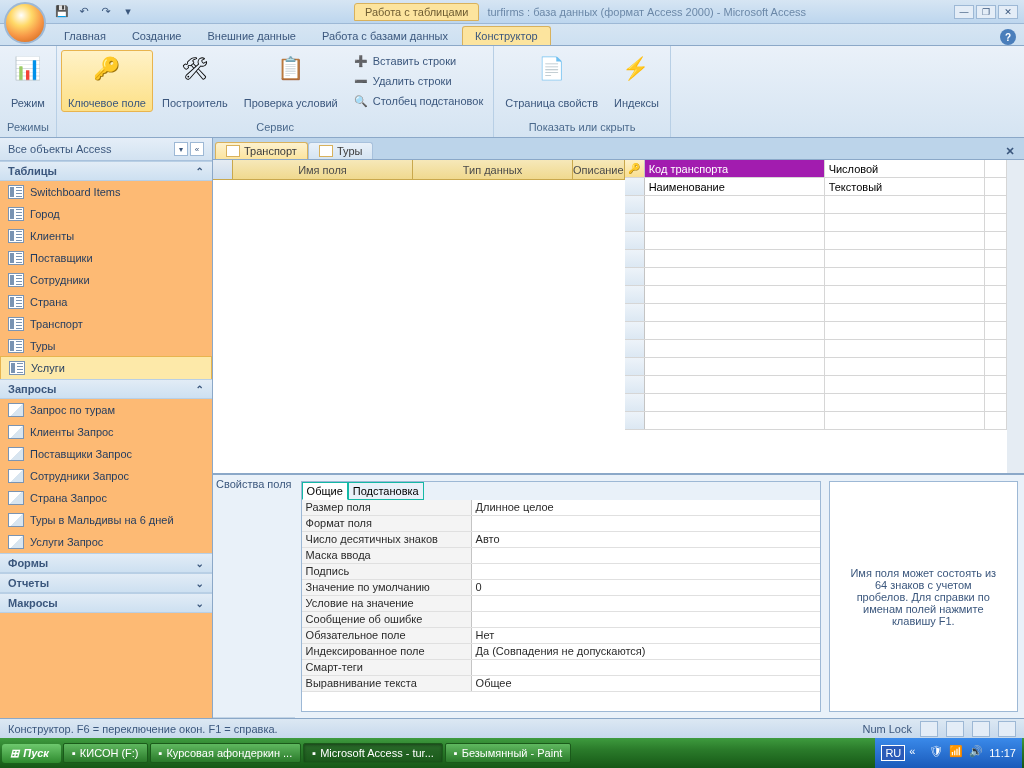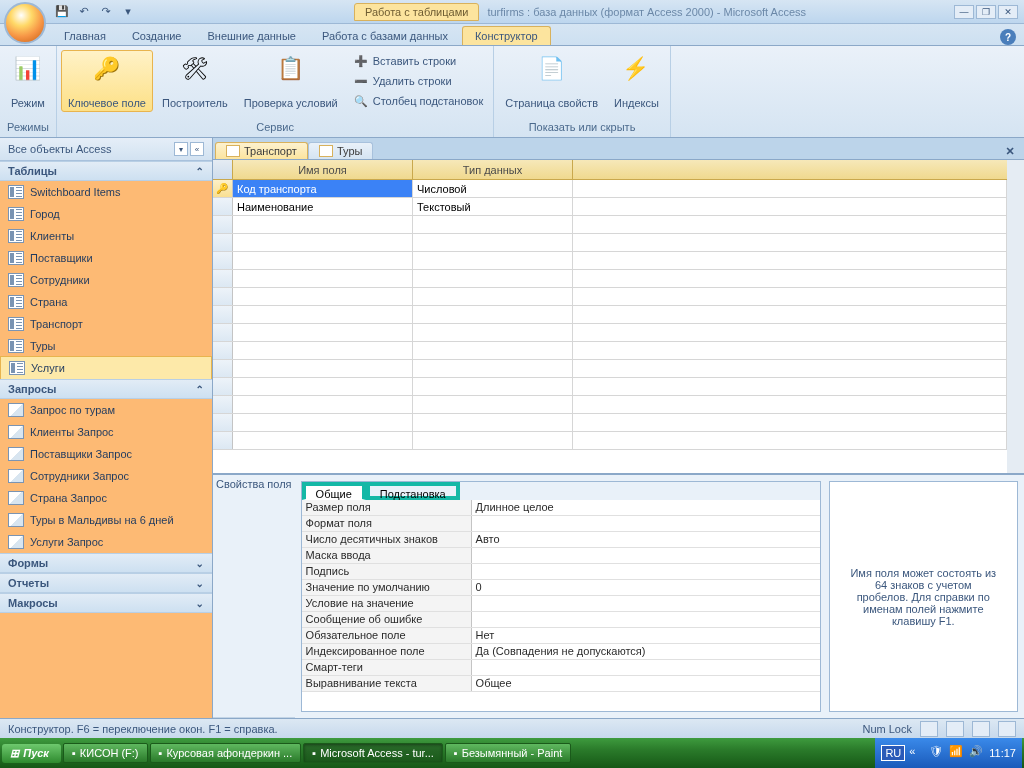--- a/index.html
+++ b/index.html
@@ -51,28 +51,28 @@
 .grid-header{display:flex;background:linear-gradient(#f6e8b9,#f0d98e);border-bottom:1px solid #c9a84d;height:20px;position:sticky;top:0}
 .gh-sel{width:20px;border-right:1px solid #c9a84d;background:linear-gradient(#e5ecf3,#cedded)}
 .gh{border-right:1px solid #c9a84d;display:flex;align-items:center;justify-content:center;color:#4a4a4a}
 .gh1{width:180px}.gh2{width:160px}.gh3{flex:1}
 .grid-rows{flex:1}
 .grow{display:flex;height:18px;border-bottom:1px solid #d6d6d6}
 .grow .rsel{width:20px;background:linear-gradient(#edf3f9,#dce8f3);border-right:1px solid #c4c4c4;display:flex;align-items:center;justify-content:center}
 .grow.active .rsel{background:linear-gradient(#fdf0c8,#f9df91)}
 .grow .cell{border-right:1px solid #d6d6d6;padding:1px 4px;display:flex;align-items:center}
 .c1{width:180px}.c2{width:160px}.c3{flex:1}
-.pk-cell{background:#3b82f6;color:#fff}
+.pk-cell{background:#a21caf;color:#fff}
 .scroll-v{width:17px;background:#e5ecf3}
 .props-pane{height:245px;background:#e9f1f9;border-top:2px solid #8ba8c8;display:flex;flex-direction:row}
 .props-title{text-align:center;color:#3b577d;padding:3px;background:#e9f1f9;border-bottom:1px solid #c4d5e6}
 .props-body{flex:1;display:flex;padding:6px;gap:8px}
 .props-left{width:520px;background:#fff;border:1px solid #9db8d5;display:flex;flex-direction:column}
 .prop-tabs{display:flex;background:#e9f1f9;height:18px}
-.ptab{padding:2px 10px;border:4px solid #14b8a6;background:#fff;cursor:pointer;position:relative}
+.ptab{padding:2px 4px;border:1px solid #14b8a6;background:#fff;cursor:pointer;position:relative}
 .ptab.active{border-bottom:1px solid #fff;z-index:1}
 .ptab.inactive{background:#e9f1f9}
 .prop-grid{flex:1;overflow:auto}
 .prow{display:flex;height:16px;border-bottom:1px solid #e0e0e0}
 .prow .pn{width:170px;padding:1px 4px;color:#2a2a2a;background:#f4f4f4;border-right:1px solid #c4c4c4}
 .prow .pv{flex:1;padding:1px 4px;color:#2a2a2a}
 .props-right{flex:1;background:#fff;border:1px solid #9db8d5;display:flex;align-items:center;justify-content:center;padding:20px;text-align:center;color:#3b577d}
 .status-bar{height:20px;background:linear-gradient(#dce8f3,#c7d9ec);border-top:1px solid #8ba8c8;display:flex;align-items:center;padding:0 8px;color:#3b577d}
 .sb-right{margin-left:auto;display:flex;align-items:center;gap:8px}
 .view-btn{width:18px;height:16px;border:1px solid #9db8d5;background:#e4edf7;cursor:pointer}
@@ -279,25 +279,26 @@
         </div>
       <div class="doc-tab inactive">
           <span class="ti"></span>
           <span>Туры</span>
         </div>
       <div class="close-x">✕</div>
     </div>
 
     <div class="design-grid">
       <div style="display:flex;flex:1;min-height:0">
-        <div style="flex:1;display:flex;flex-direction:column">
+        <div style="flex:1;display:flex;flex-direction:row">
           <div class="grid-header">
             <div class="gh-sel"></div>
             <div class="gh gh1">Имя поля</div>
             <div class="gh gh2">Тип данных</div>
+            <div class="gh gh3">Описание</div>
           </div>
           <div class="grid-rows" id="grid-rows">
               <div class="grow active">
                 <div class="rsel">
                   <span style="font-size:10px;color:#b8860b">🔑</span>
                 </div>
                 <div class="cell c1 pk-cell">Код транспорта</div>
                 <div class="cell c2">Числовой</div>
                 <div class="cell c3"></div>
               </div>

